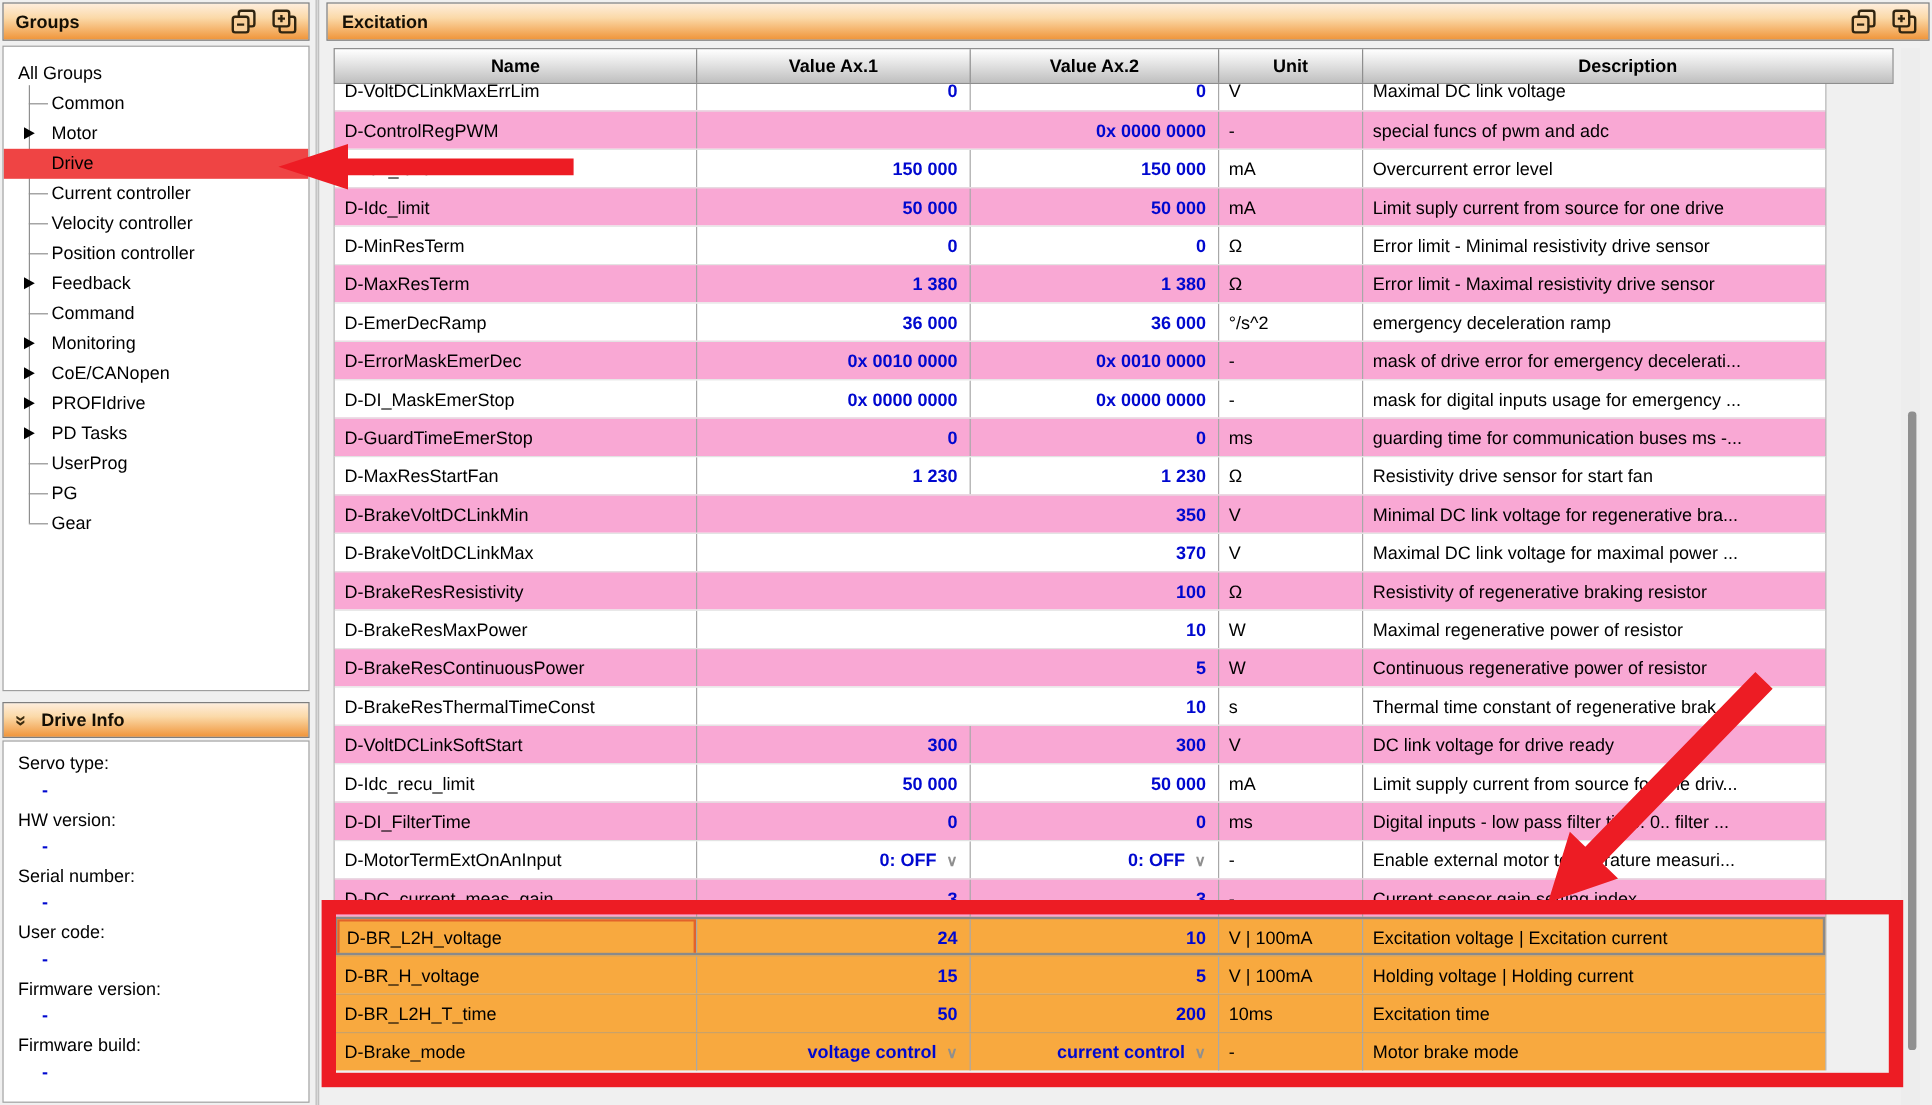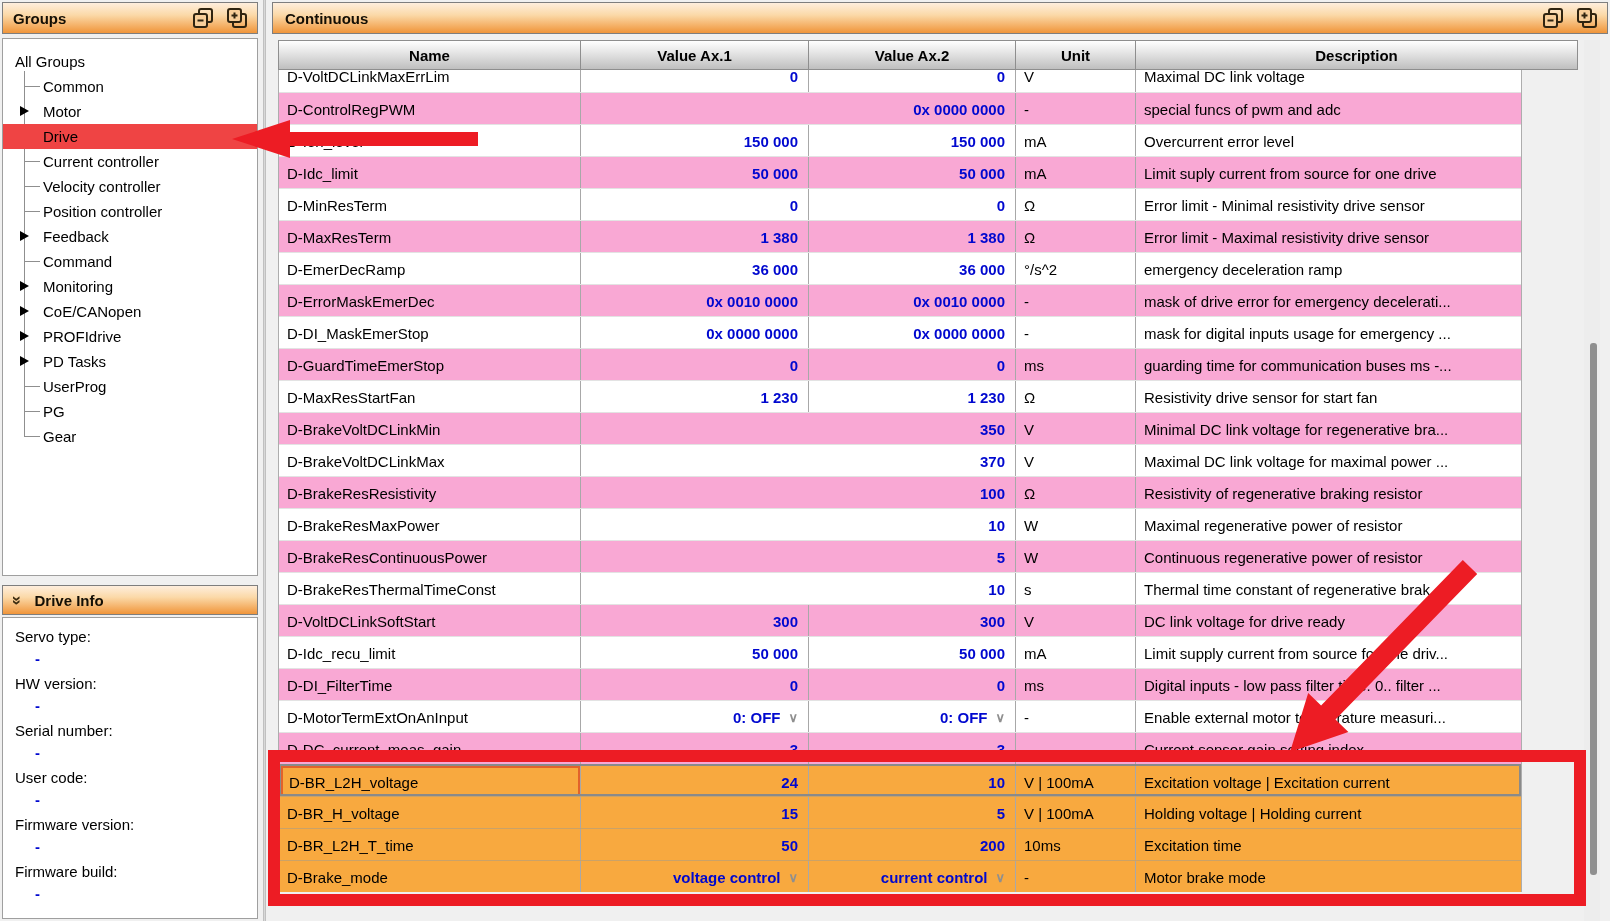--- a/index.html
+++ b/index.html
@@ -179,21 +179,21 @@
       <div class="di-value" style="top: 173px;">-</div>
       <div class="di-label" style="top: 198px;">Firmware version:</div>
       <div class="di-value" style="top: 220px;">-</div>
       <div class="di-label" style="top: 245px;">Firmware build:</div>
       <div class="di-value" style="top: 267px;">-</div>
     </div>
 
   <div class="splitter"></div>
 
   <div class="panel-header" id="params-header">
-    <span class="panel-title">Continuous</span>
+    <span class="panel-title">Excitation</span>
     <span class="hdr-icons">
       <svg width="24" height="22" viewBox="0 0 24 22">
         <rect x="8" y="2" width="13" height="13" rx="2" fill="none" stroke="#2f2410" stroke-width="2"></rect>
         <rect x="3" y="7" width="13" height="13" rx="2" fill="#f8cf9a" stroke="#2f2410" stroke-width="2"></rect>
         <line x1="6.5" y1="13.5" x2="12.5" y2="13.5" stroke="#2f2410" stroke-width="2"></line>
       </svg>
       <svg width="24" height="22" viewBox="0 0 24 22">
         <rect x="8" y="7" width="13" height="13" rx="2" fill="none" stroke="#2f2410" stroke-width="2"></rect>
         <rect x="3" y="2" width="13" height="13" rx="2" fill="#f8cf9a" stroke="#2f2410" stroke-width="2"></rect>
         <line x1="6.5" y1="8.5" x2="12.5" y2="8.5" stroke="#2f2410" stroke-width="2"></line>

